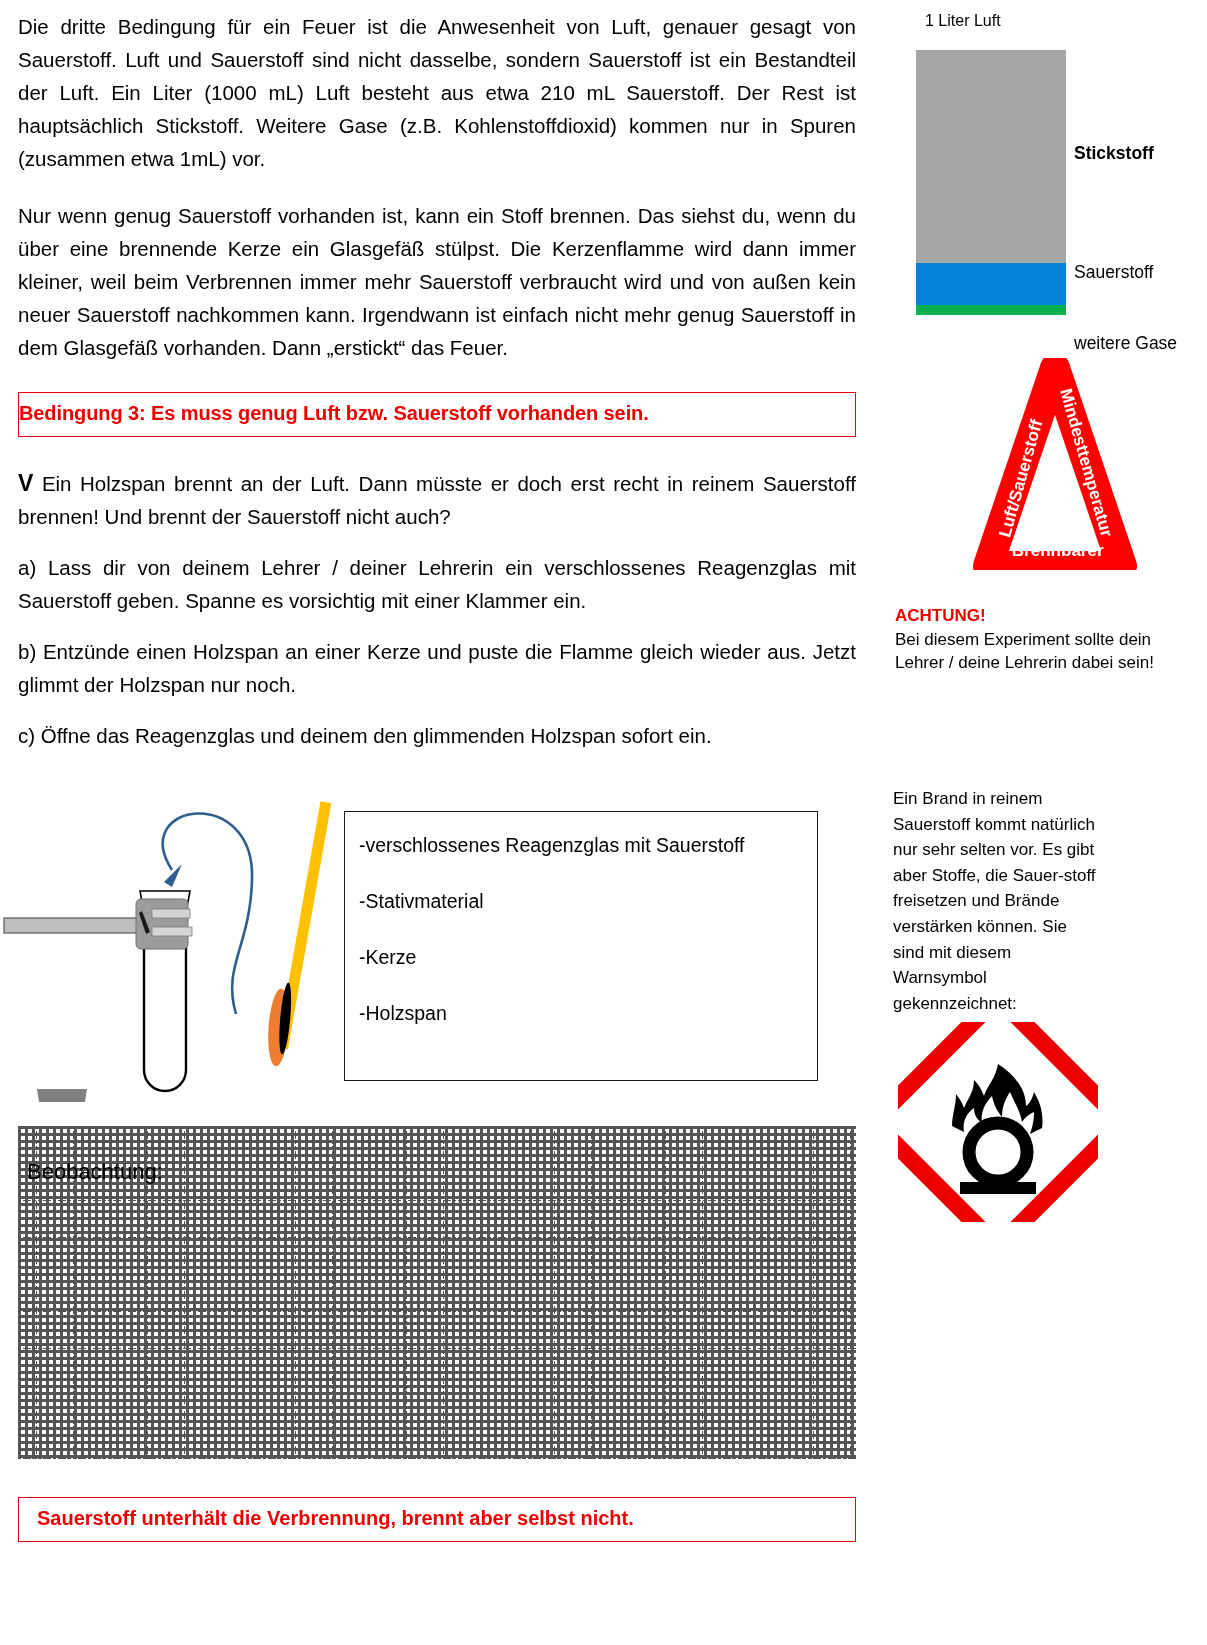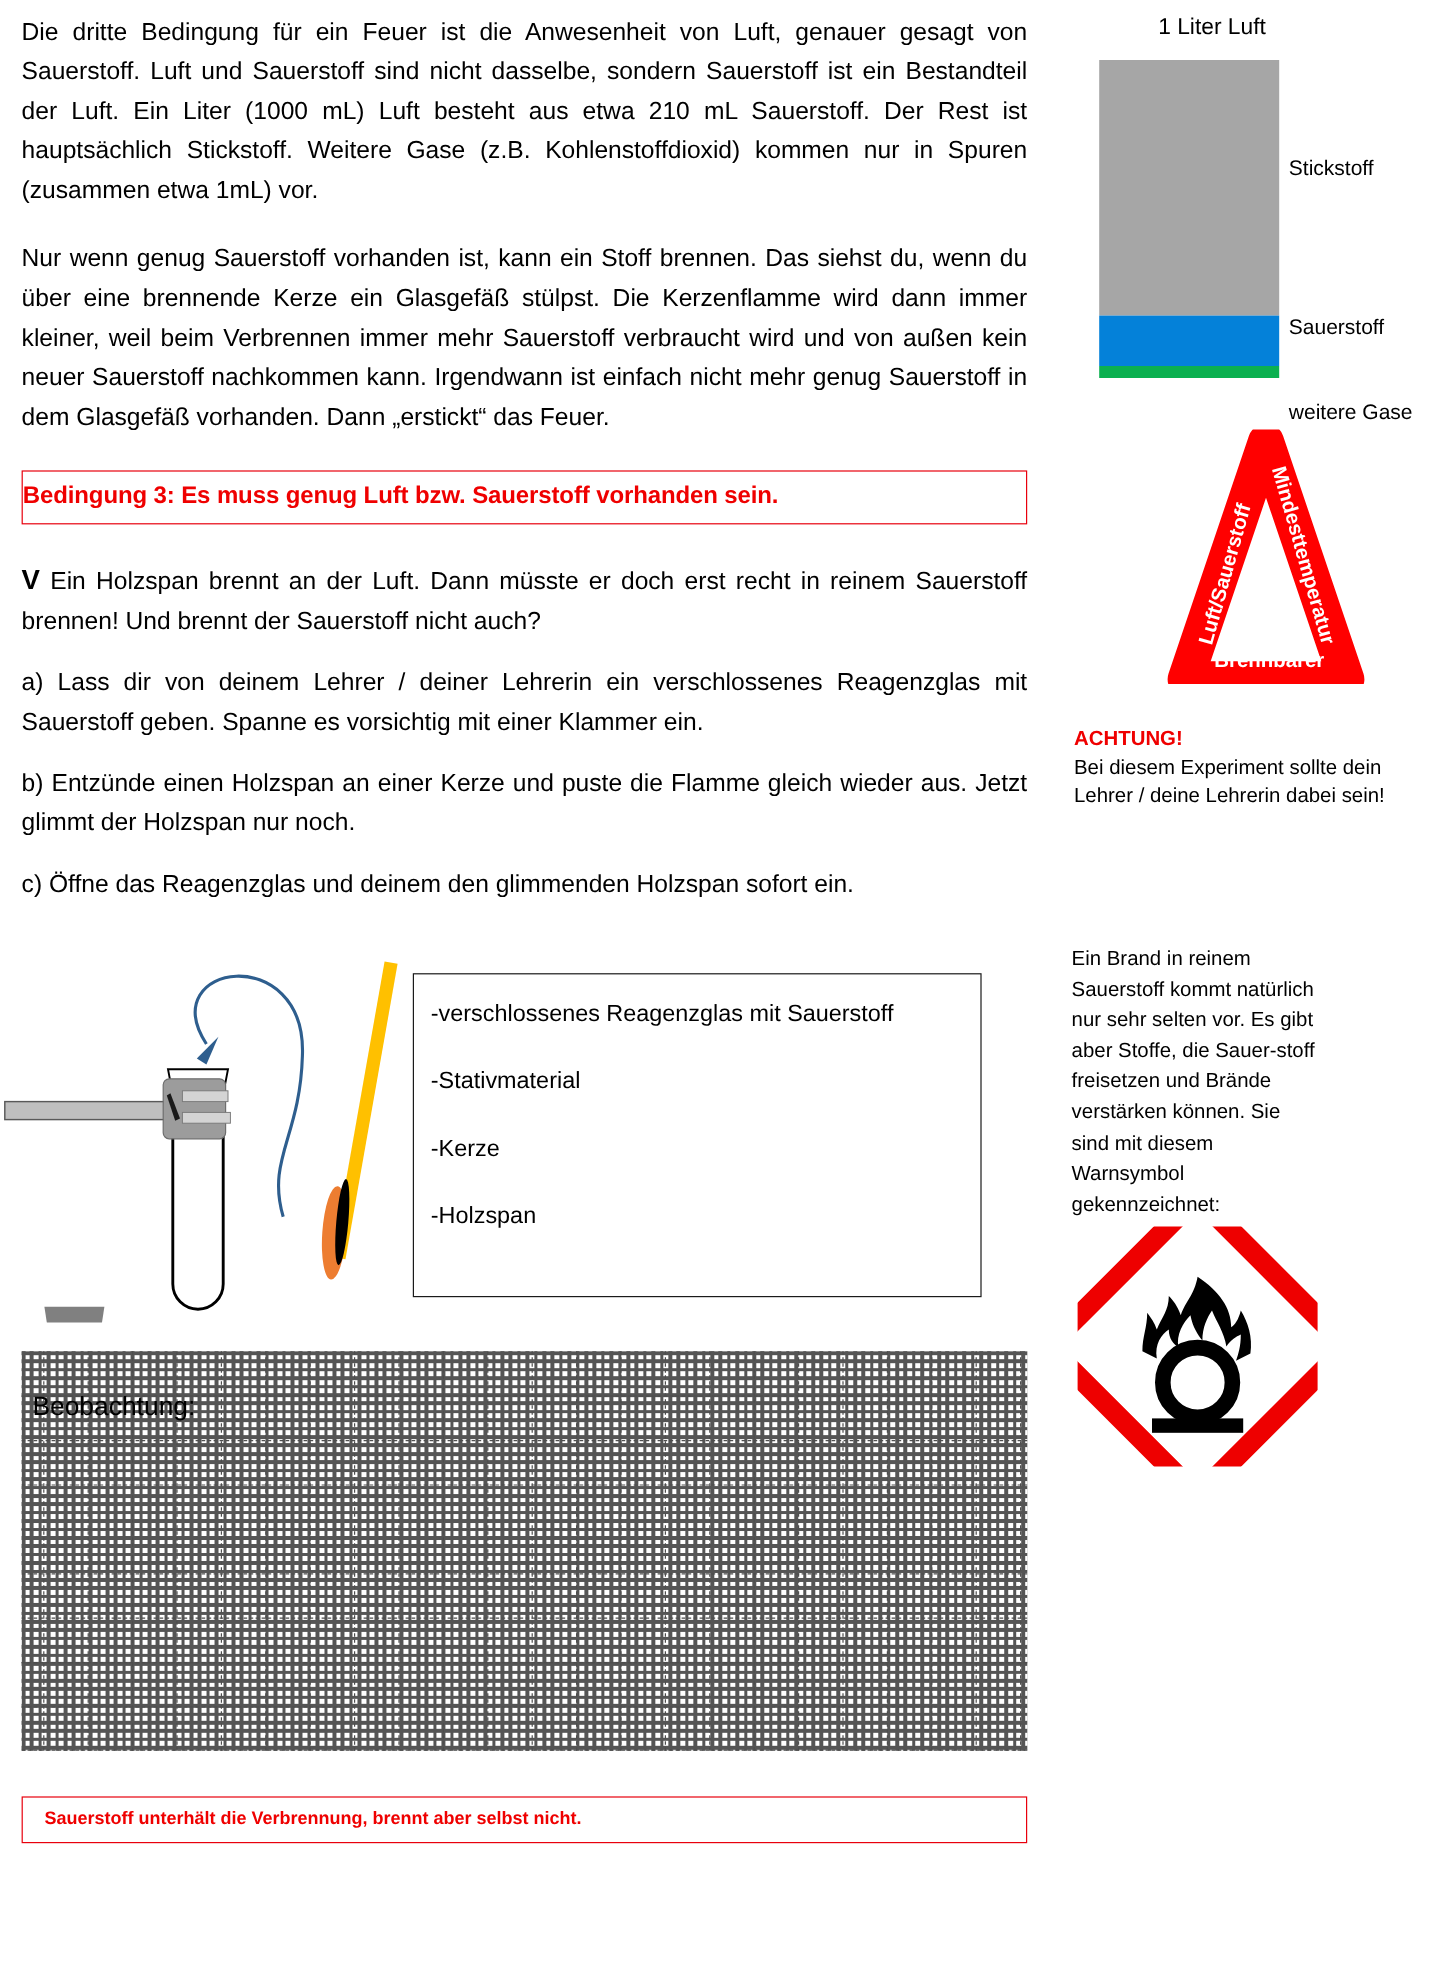--- a/index.html
+++ b/index.html
@@ -27,31 +27,31 @@
     letter-spacing:-0.1px;
   }
 
   .step{font-size:20.5px;line-height:33px;text-align:justify;margin:0;}
   .vmark{font-size:23px;font-weight:bold;}
 
   
   .right-col{position:absolute;left:880px;top:0;width:327px;height:1645px;}
 
   .bar-title{
-    position:absolute;left:45px;top:12px;width:170px;text-align:center;
-    font-size:19px;
+    position:absolute;left:45px;top:12px;width:170px;text-align:left;
+    font-size:16px;
   }
   .bar-wrap{position:absolute;left:36px;top:50px;width:150px;height:265px;}
   .seg{position:absolute;left:0;width:100%;}
   .seg-n{top:0;height:213px;background:#a6a6a6;}
   .seg-o{top:213px;height:42px;background:#0481d9;}
   .seg-g{top:255px;height:10px;background:#0bb04f;}
 
   .bar-label{position:absolute;font-size:17.5px;white-space:nowrap;}
-  .lbl-n{left:194px;top:130px;}
+  .lbl-n{left:194px;top:143px;font-weight:bold;}
   .lbl-o{left:194px;top:262px;}
   .lbl-g{left:194px;top:294px;margin-top:39px;}
 
   
   .triangle-box{position:absolute;left:0px;top:358px;width:327px;height:212px;}
 
   
   .achtung{position:absolute;left:15px;top:604px;width:300px;font-size:17px;line-height:23.5px;}
   .achtung .hd{color:#ef0000;font-weight:bold;}
 
@@ -92,21 +92,21 @@
     border-left:1.4px dashed #4d4d4d;
   }
   .beob{
     position:absolute;left:9px;top:33px;font-size:22px;
     background:transparent;z-index:3;
   }
 
   .bottom-box{
     position:absolute;left:18px;top:1497px;width:838px;box-sizing:border-box;
     border:1.5px solid #e8000d;padding:9px 14px 11px 18px;
-    color:#ef0000;font-weight:bold;font-size:15px;
+    color:#ef0000;font-weight:bold;font-size:20px;
   }
 </style>
 </head>
 <body>
 
 <div class="page">
 
   <div class="left-col">
 
     <p class="body-par">Die dritte Bedingung für ein Feuer ist die Anwesenheit von Luft, genauer gesagt von Sauerstoff. Luft und Sauerstoff sind nicht dasselbe, sondern Sauerstoff ist ein Bestandteil der Luft. Ein Liter (1000 mL) Luft besteht aus etwa 210 mL Sauerstoff. Der Rest ist hauptsächlich Stickstoff. Weitere Gase (z.B. Kohlenstoffdioxid) kommen nur in Spuren (zusammen etwa 1mL) vor.</p>

